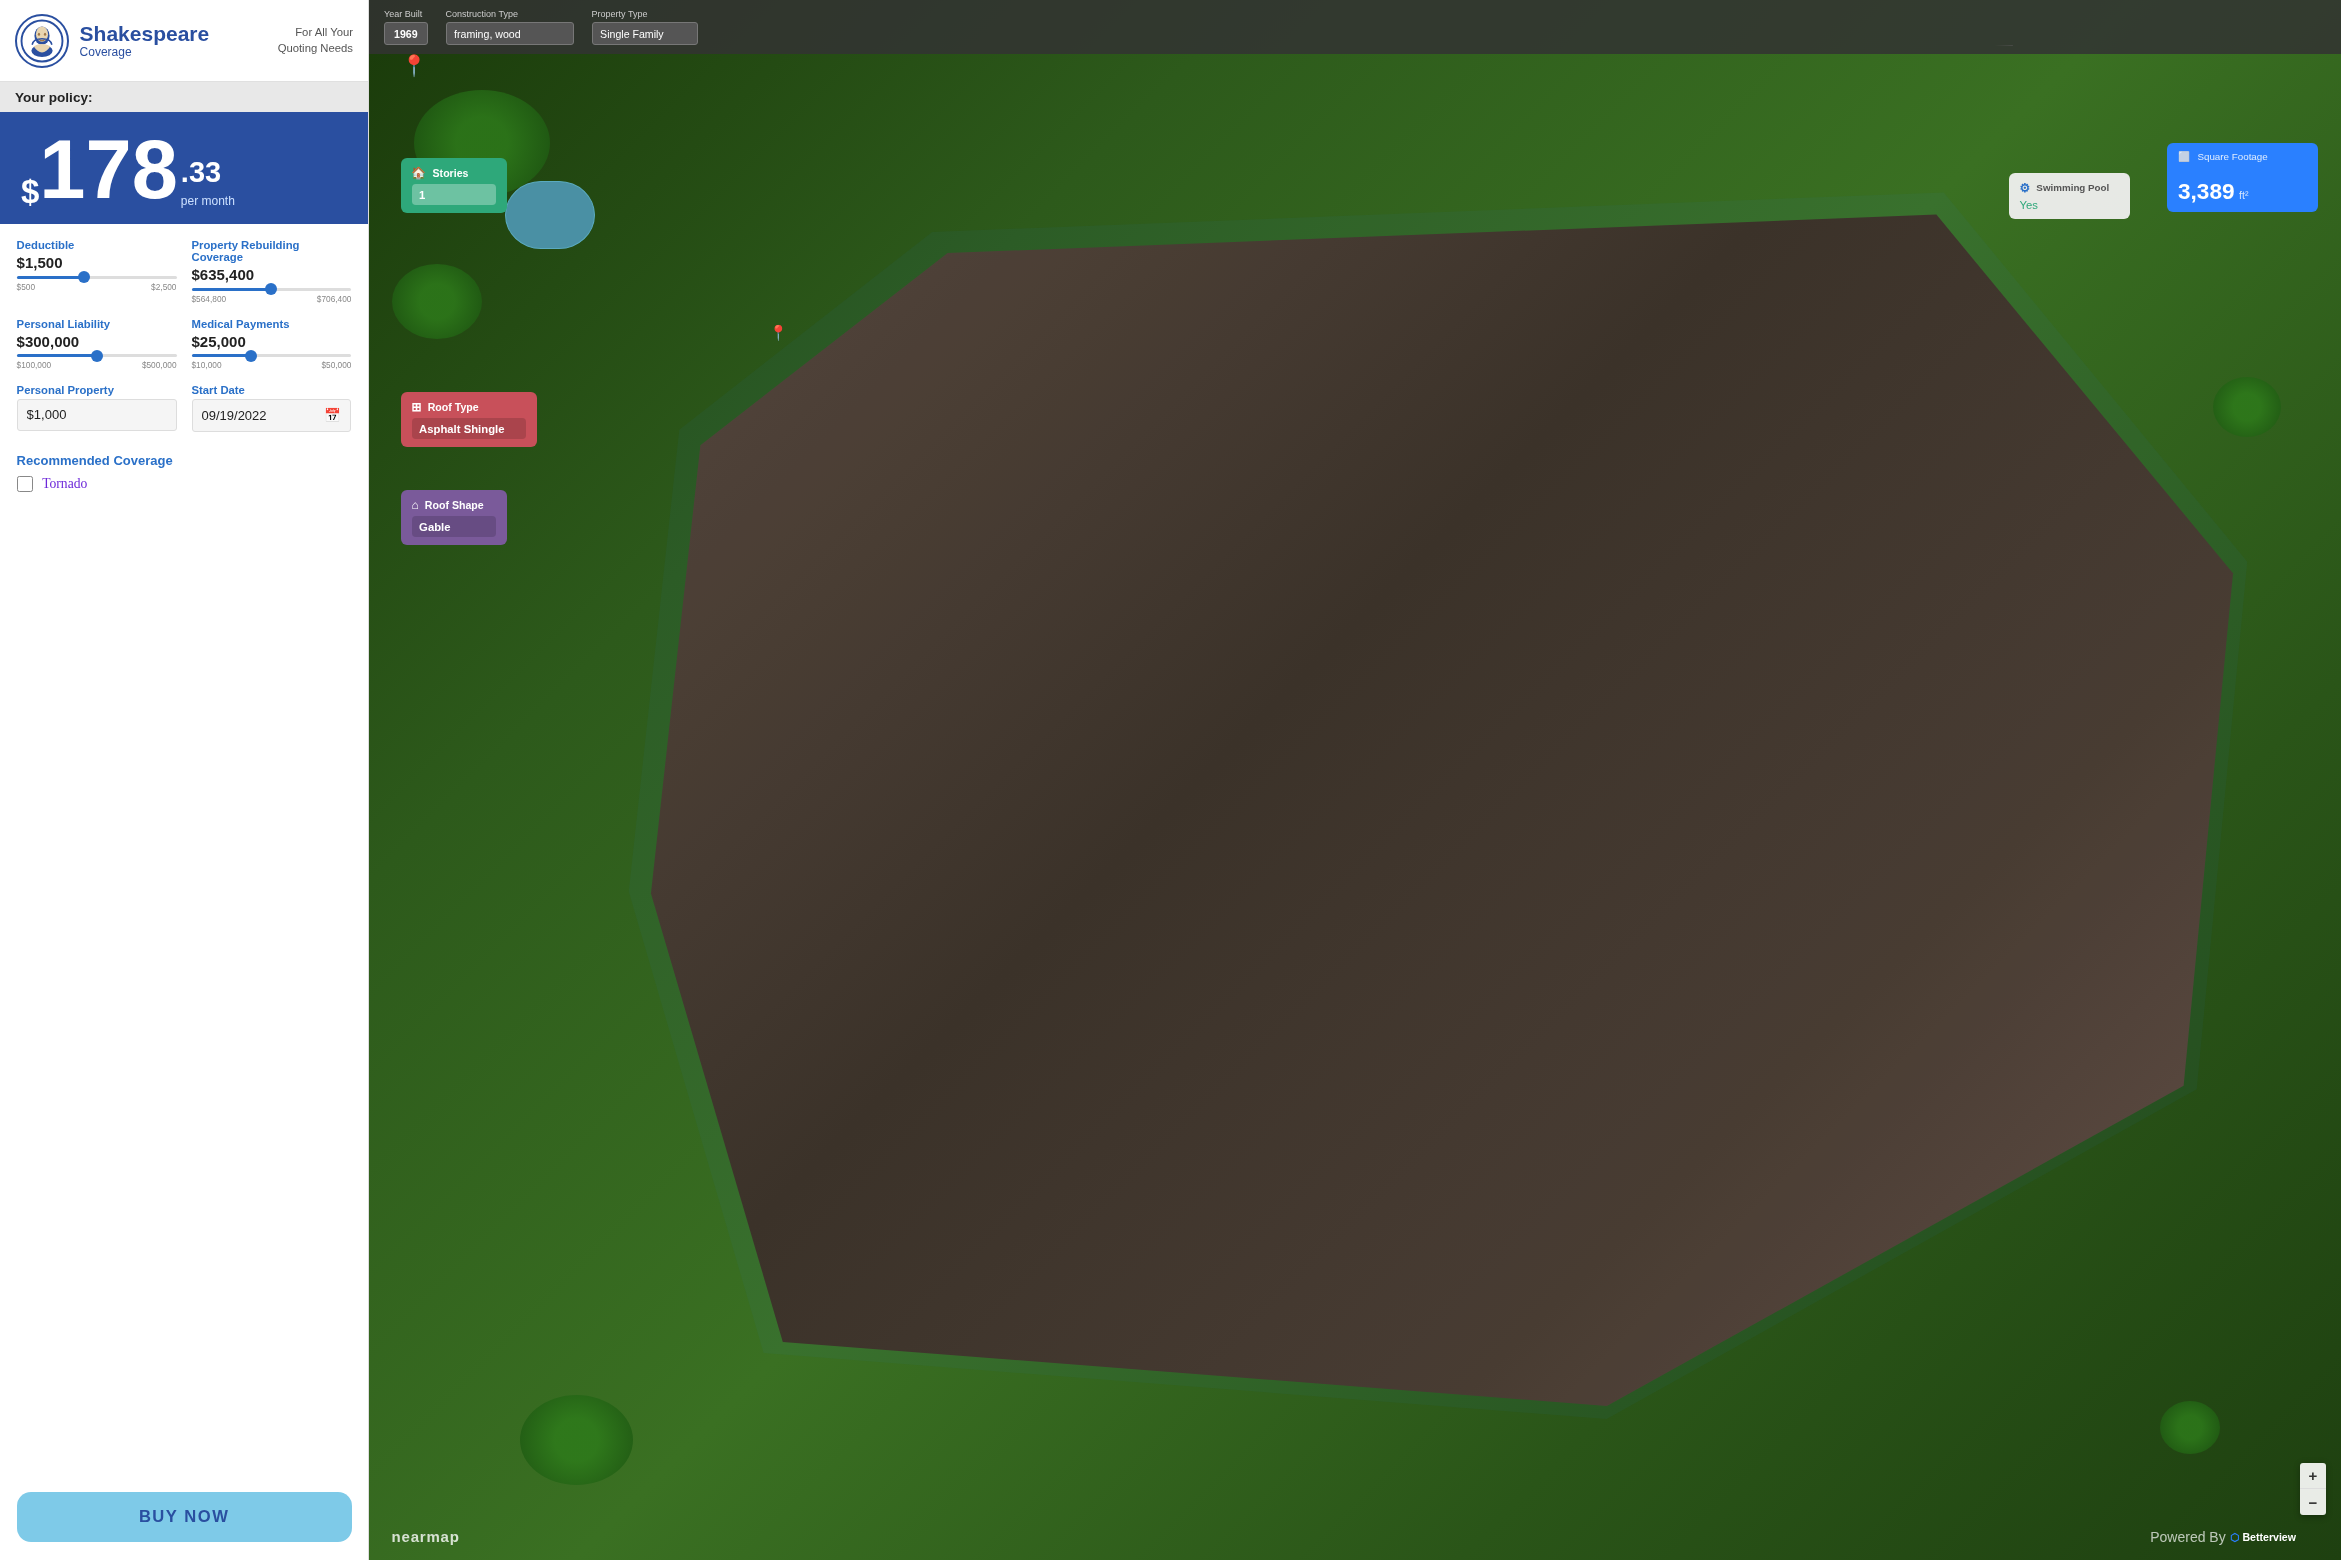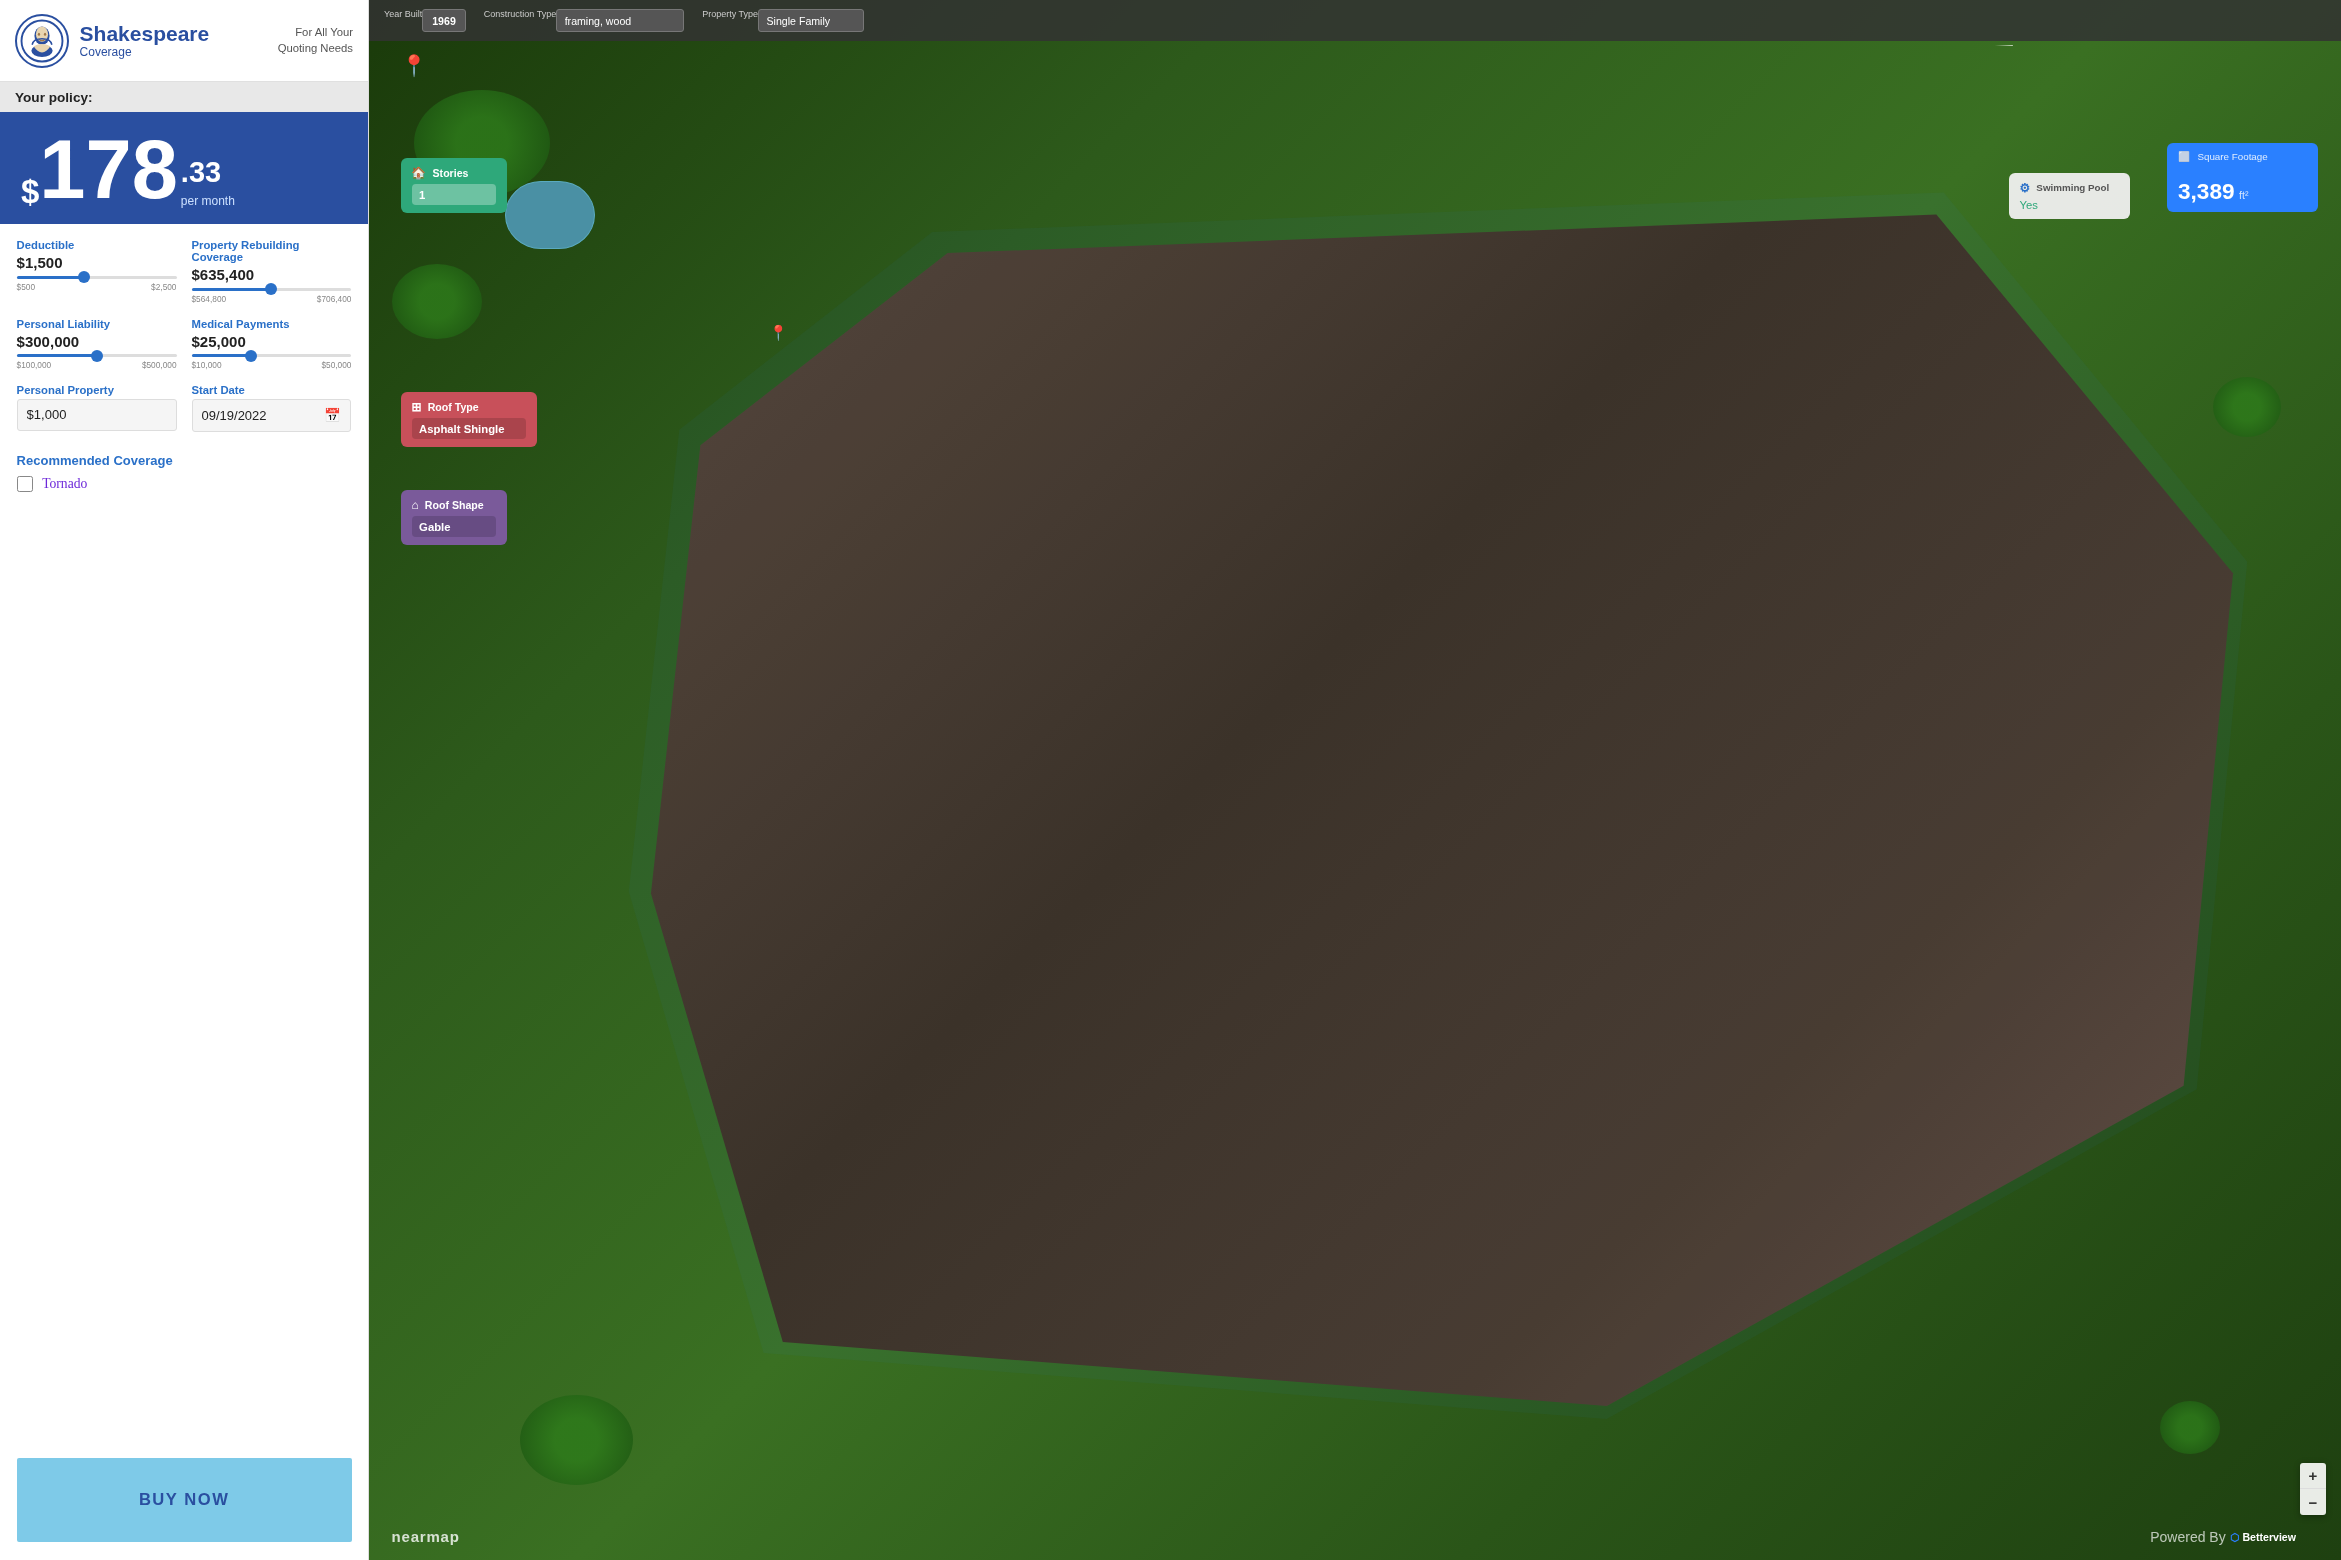--- a/index.html
+++ b/index.html
@@ -227,22 +227,22 @@
     }
 
     .buy-now-btn {
       margin: 12px 16.6px 18px;
       background: #7ecae8;
       color: #2a4fa0;
       font-size: 16.6px;
       font-weight: 800;
       letter-spacing: 1.5px;
       border: none;
-      border-radius: 2px;
-      padding: 32px;
+      border-radius: 14px;
+      padding: 15px;
       cursor: pointer;
       width: calc(100% - 33px);
       text-align: center;
     }
 
     
     .right-panel {
       flex: 1;
       position: relative;
       background: #2d5a1b;
@@ -265,20 +265,21 @@
       background: rgba(50,50,50,0.85);
       padding: 9px 15px;
       display: flex;
       align-items: center;
       gap: 18px;
       z-index: 10;
     }
 
     .map-field-group {
       display: flex;
+      flex-direction: column;
     }
     .map-field-label {
       font-size: 9px;
       color: #ccc;
       margin-bottom: 3px;
     }
     .map-select {
       background: #555;
       border: 0.8px solid #777;
       color: #fff;

